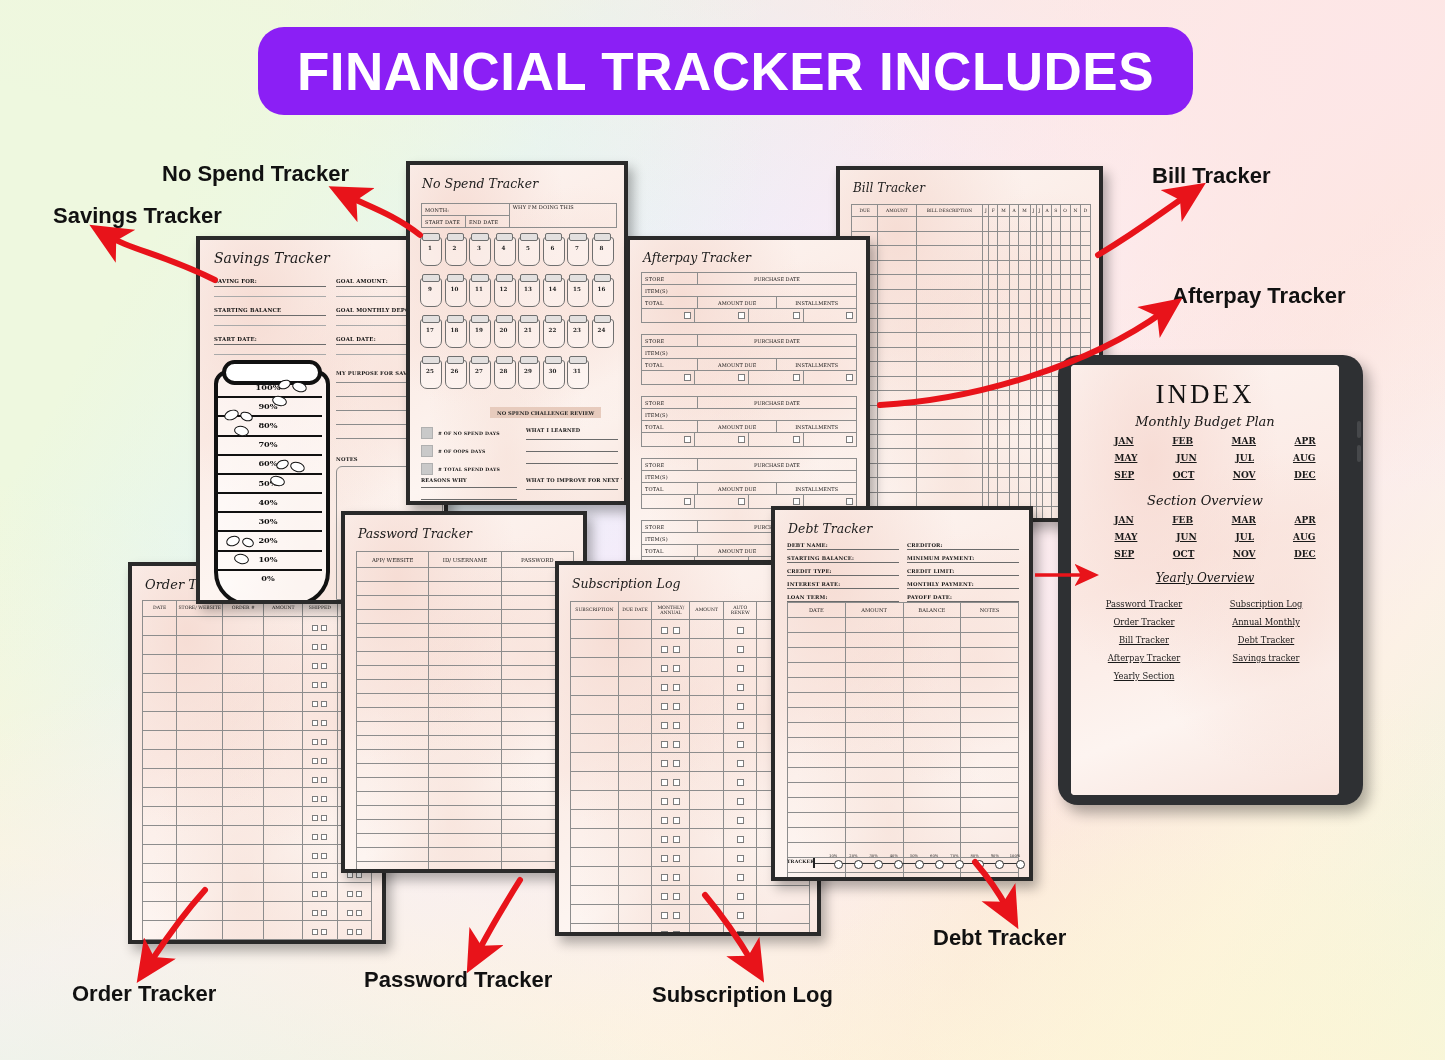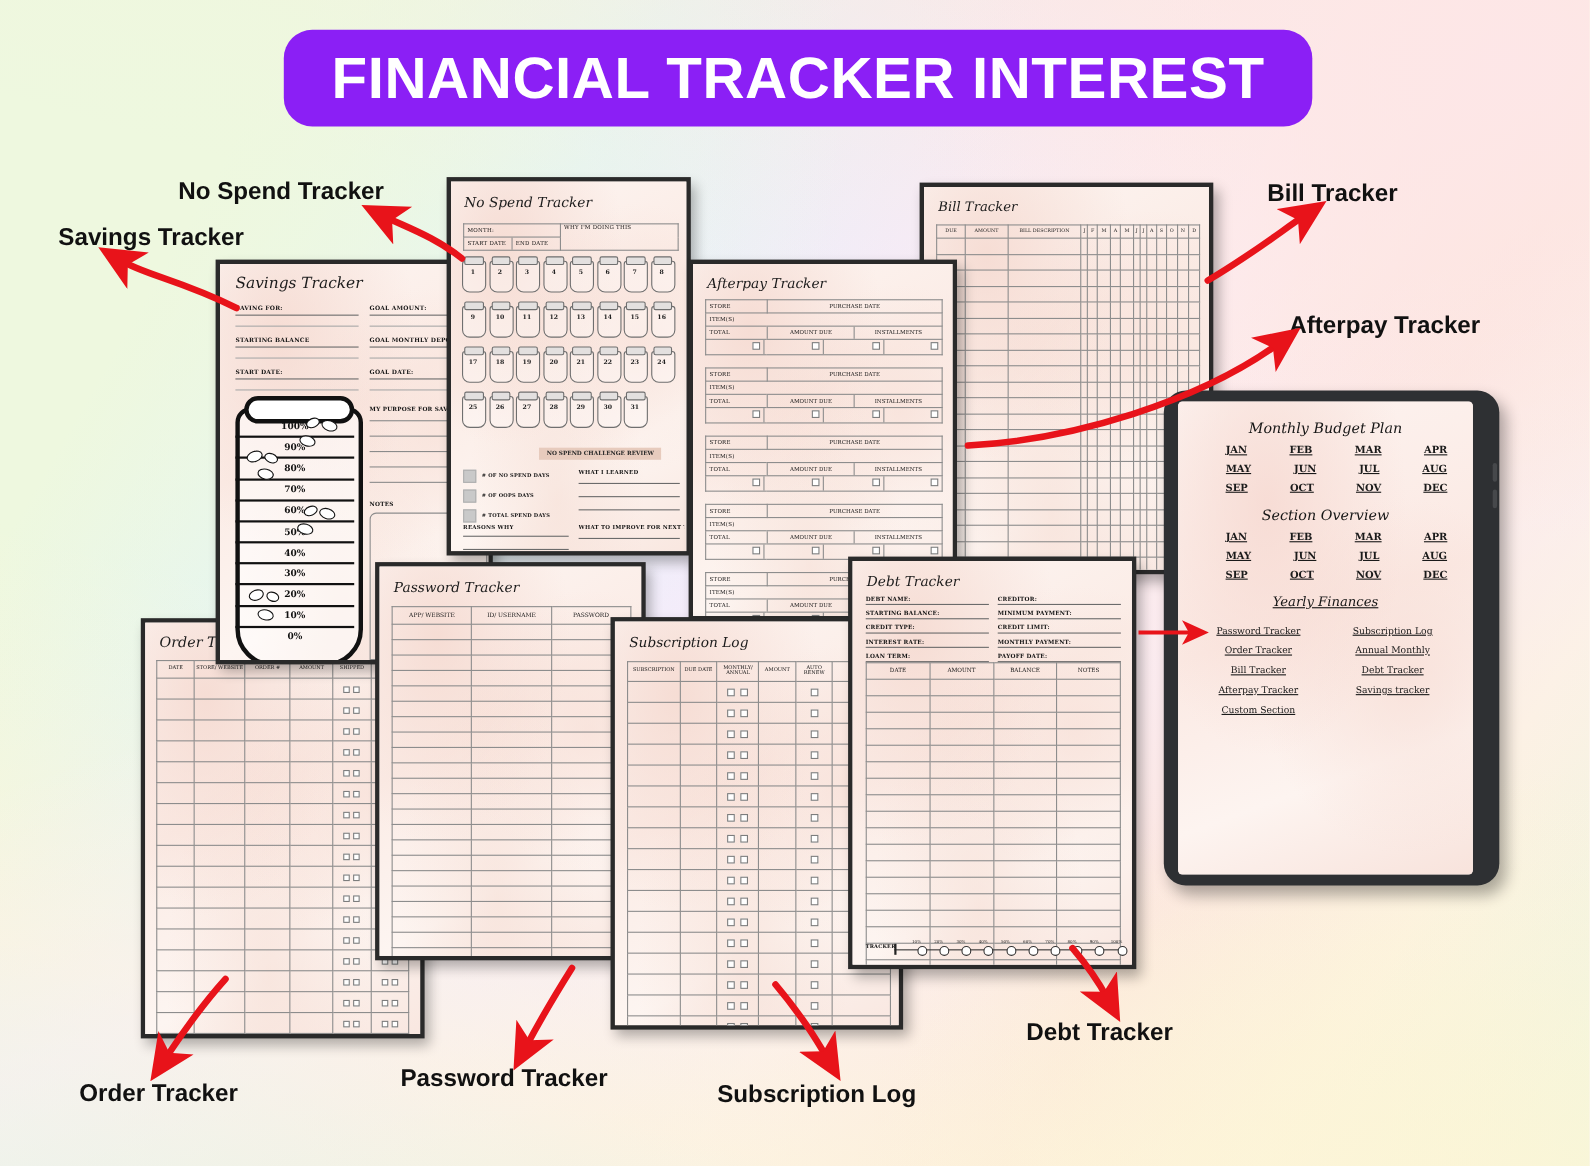--- a/index.html
+++ b/index.html
@@ -94,21 +94,21 @@
 <div id="bg">
   <div class="l1"></div>
     <div class="l2"></div>
     <div class="l3"></div>
   <div class="l4"></div>
     <div class="l5"></div>
     <div class="l6"></div>
 </div>
 
 <div id="banner">
-  <div class="txt">FINANCIAL TRACKER INTEREST</div>
+  <div class="txt">FINANCIAL TRACKER INCLUDES</div>
 </div>
 
 <div class="sheet" style="left:128px;top:562px;width:258px;height:382px;">
   <div class="page" style="padding:0;">
     <div class="ttl" style="position:absolute;left:13px;top:11px;font-size:13px;">Order Tracker</div>
     <table class="tbl" id="orderTbl" style="position:absolute;left:10px;top:34px;width:230px;">
         <tbody>
           <tr>
             <td class="th" style="height: 15px; font-size: 4.6px; line-height: 1.05; width: 15%;">DATE</td>
             <td class="th" style="height: 15px; font-size: 4.6px; line-height: 1.05; width: 20%;">STORE/ WEBSITE</td>
@@ -1629,20 +1629,21 @@
 
 <div id="tablet">
   <div class="btn1"></div>
   <div class="btn2"></div>
   <div class="screen">
     <div style="position:absolute;inset:0;
          background:radial-gradient(ellipse at 30% 22%,rgba(246,216,208,.8),rgba(246,216,208,0) 48%),
                     radial-gradient(ellipse at 78% 58%,rgba(247,221,213,.7),rgba(247,221,213,0) 46%),
                     linear-gradient(160deg,#fdf4f1,#fbe9e3 45%,#fdf4f0 75%,#f8e3dc);"></div>
     <div style="position:relative;padding-top:14px;">
+      <div class="idx-h1" style="font-size:27px;">INDEX</div>
       <div class="idx-h2" style="font-size:13px;margin-top:4px;">Monthly Budget Plan</div>
       <div id="mbp" style="margin-top:7px;padding:0 14px;">
           <div class="mrow" style="margin-bottom: 7px;">
             <span style="font-size: 9px;">JAN</span>
             <span style="font-size: 9px;">FEB</span>
             <span style="font-size: 9px;">MAR</span>
             <span style="font-size: 9px;">APR</span>
           </div>
           <div class="mrow" style="margin-bottom: 7px;">
             <span style="font-size: 9px;">MAY</span>
@@ -1671,28 +1672,28 @@
             <span style="font-size: 9px;">JUL</span>
             <span style="font-size: 9px;">AUG</span>
           </div>
           <div class="mrow" style="margin-bottom: 7px;">
             <span style="font-size: 9px;">SEP</span>
             <span style="font-size: 9px;">OCT</span>
             <span style="font-size: 9px;">NOV</span>
             <span style="font-size: 9px;">DEC</span>
           </div>
         </div>
-      <div class="idx-h2" style="font-size:12px;margin-top:12px;text-decoration:underline;">Yearly Finances</div>
+      <div class="idx-h2" style="font-size:12px;margin-top:12px;text-decoration:underline;">Yearly Overview</div>
       <div class="links" id="idxLinks" style="margin-top:14px;padding:0 12px;">
           <div class="col">
             <a style="font-size: 8.4px; margin-bottom: 8px;">Password Tracker</a>
             <a style="font-size: 8.4px; margin-bottom: 8px;">Order Tracker</a>
             <a style="font-size: 8.4px; margin-bottom: 8px;">Bill Tracker</a>
             <a style="font-size: 8.4px; margin-bottom: 8px;">Afterpay Tracker</a>
-            <a style="font-size: 8.4px; margin-bottom: 8px;">Custom Section</a>
+            <a style="font-size: 8.4px; margin-bottom: 8px;">Yearly Section</a>
           </div>
           <div class="col">
             <a style="font-size: 8.4px; margin-bottom: 8px;">Subscription Log</a>
             <a style="font-size: 8.4px; margin-bottom: 8px;">Annual Monthly</a>
             <a style="font-size: 8.4px; margin-bottom: 8px;">Debt Tracker</a>
             <a style="font-size: 8.4px; margin-bottom: 8px;">Savings tracker</a>
           </div>
         </div>
     </div>
   </div>

